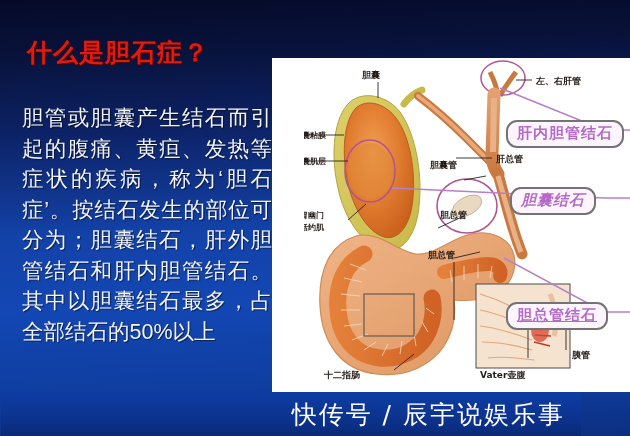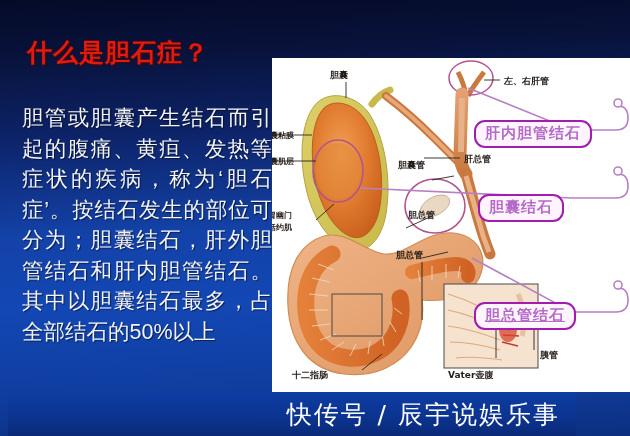--- a/index.html
+++ b/index.html
@@ -51,58 +51,59 @@
   
   .panel {
     position: absolute;
     left: 272px;
     top: 58px;
     width: 358px;
     height: 334px;
     background: #ffffff;
     overflow: hidden;
   }
-  .panel-inner { position: absolute; inset: 0; }
+  .panel-inner { position: absolute; inset: 0; margin-left: 32px; }
 
   
   .anatomy {
     position: absolute;
     left: 0;
     top: 0;
     width: 358px;
     height: 334px;
   }
 
   
   .badge {
     position: absolute;
-    border: 2px solid #a21caf;
+    border: 2px solid #737373;
     border-radius: 11px;
     background: #fdf4fd;
     padding: 2px 9px 3px 9px;
     font-size: 15px;
     font-weight: bold;
     color: #b66ac8;
     letter-spacing: 1px;
     text-shadow: 0 1px 0 #ffffff;
     white-space: nowrap;
     font-family: "DejaVu Sans", "Liberation Sans", sans-serif;
   }
   .badge-1 { left: 202px; top: 62px; }
-  .badge-2 { left: 206px; top: 136px; }
+  .badge-2 { left: 206px; top: 129px; font-style: italic; }
   .badge-3 { left: 202px; top: 244px; text-decoration: underline; }
 
   
   .footer {
     position: absolute;
-    left: 8px;
+    left: 1px;
     bottom: 0;
     width: 568px;
     height: 44px;
     background: linear-gradient(180deg, #0e3da4 0%, #0c3490 55%, #0a2a78 100%);
+    padding-left: 12px;
   }
   .footer-text {
     position: absolute;
     right: 16px;
     top: 50%;
     transform: translateY(-50%);
     font-size: 25px;
     color: #ffffff;
     letter-spacing: 2px;
     white-space: nowrap;

